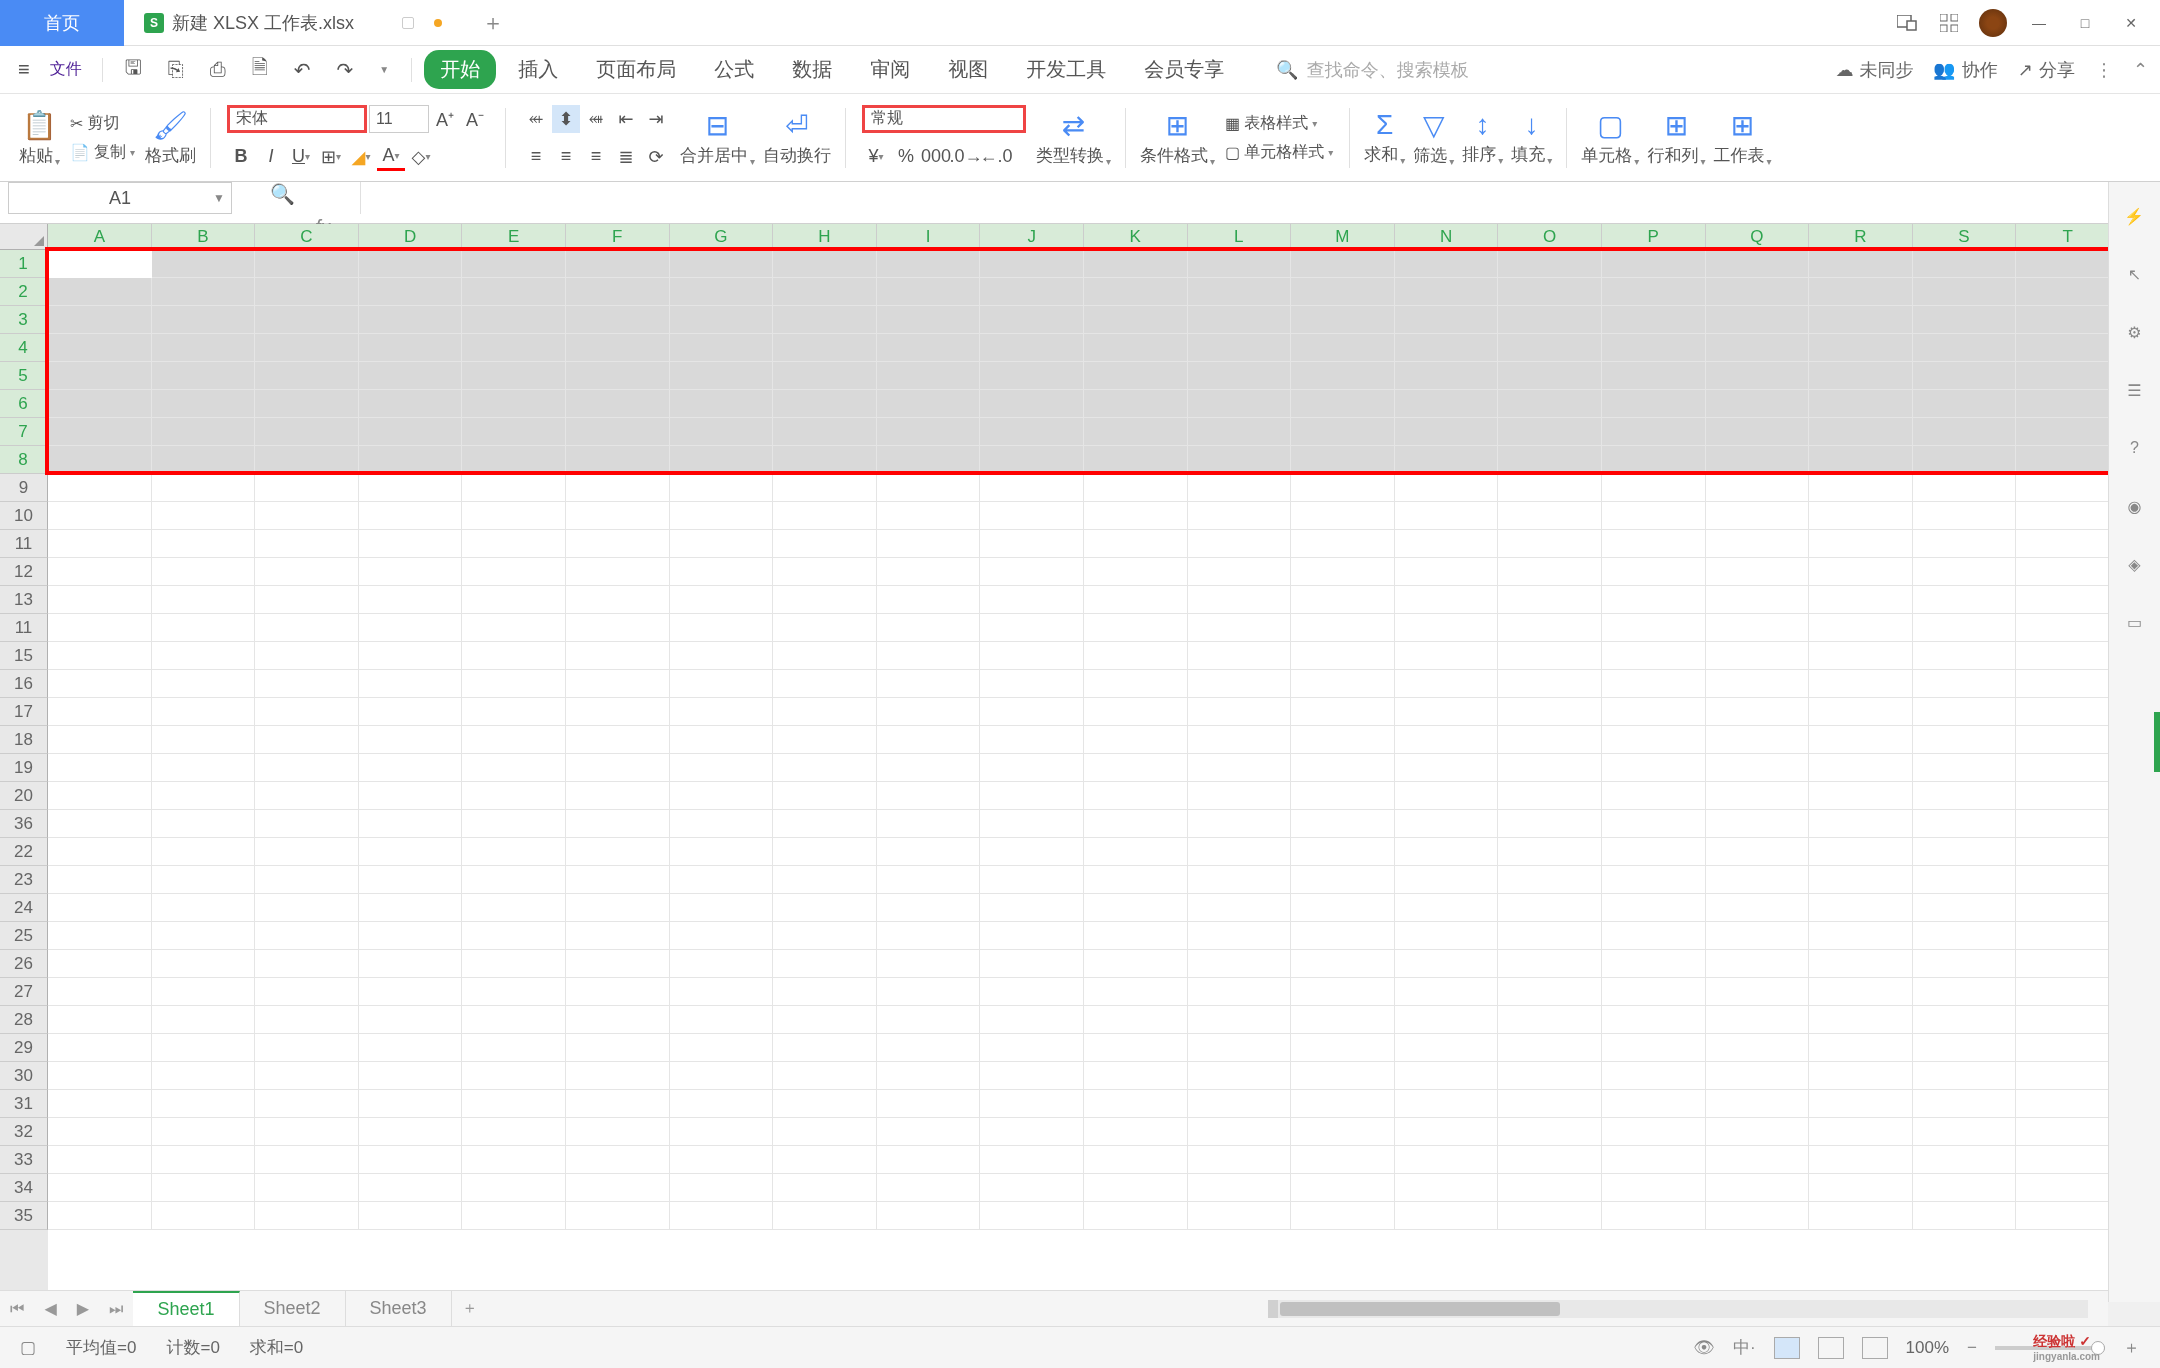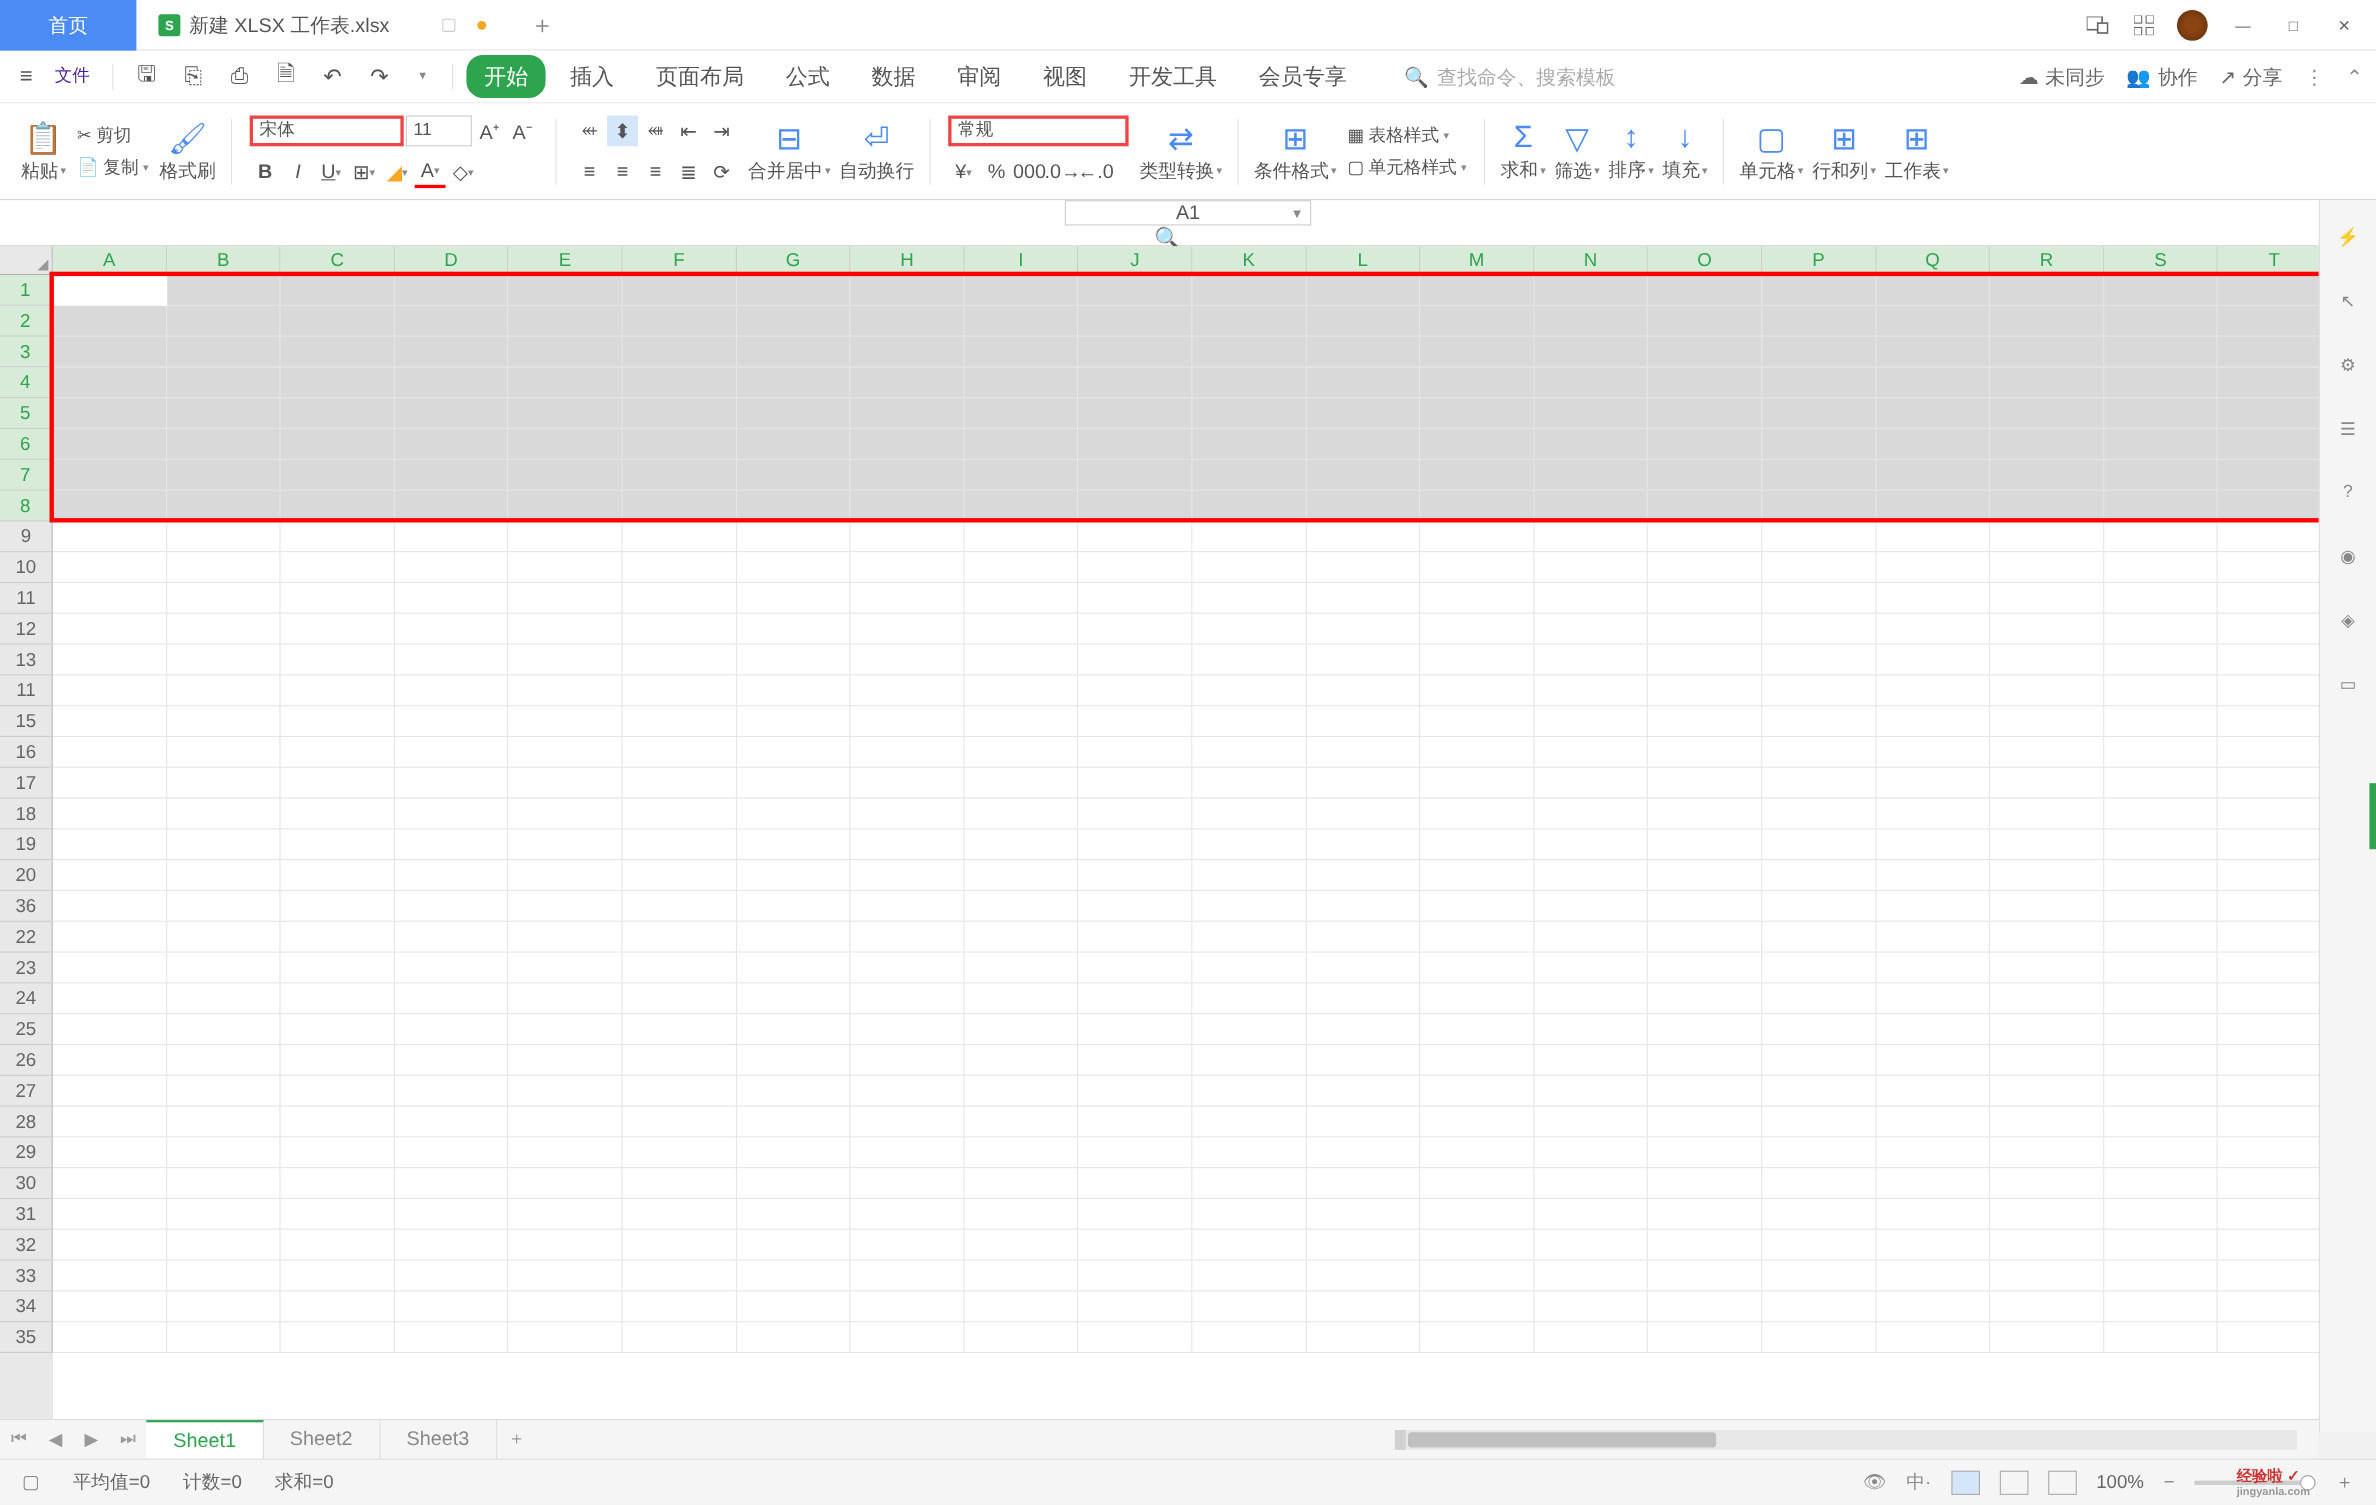--- a/index.html
+++ b/index.html
@@ -28,31 +28,31 @@
 .menu-tab.active { background: #2ea44f; color: #fff; }
 .search-box { margin-left: 30px; display: flex; align-items: center; color: #aaa; font-size: 18px; gap: 8px; }
 .menubar-right { margin-left: auto; display: flex; align-items: center; gap: 20px; color: #666; font-size: 18px; }
 .mbr-item { display: flex; align-items: center; gap: 6px; }
 
 
 .toolbar { height: 88px; background: #fff; display: flex; align-items: center; padding: 0 15px; border-bottom: 1px solid #d0d0d0; }
 .tb-group { display: flex; flex-direction: column; align-items: center; gap: 2px; padding: 0 4px; }
 .tb-col { display: flex; flex-direction: column; gap: 8px; padding: 0 6px; }
 .tb-big-icon { font-size: 28px; color: #4a8bf4; }
-.tb-label { font-size: 17px; color: #555; display: flex; align-items: center; gap: 2px; }
+.tb-label { font-size: 17px; color: #555; display: flex; align-items: flex-end; gap: 2px; }
 .tb-small { font-size: 16px; color: #555; display: flex; align-items: center; gap: 4px; }
 .tb-divider { width: 1px; height: 60px; background: #e0e0e0; margin: 0 10px; }
 .font-select { width: 140px; height: 28px; border: 3px solid #ef4444; font-size: 16px; padding: 0 6px; color: #555; background: #fff; }
 .size-select { width: 60px; height: 28px; border: 1px solid #ccc; font-size: 16px; padding: 0 6px; color: #555; background: #fff; }
 .fmt-btn { width: 28px; height: 28px; display: flex; align-items: center; justify-content: center; color: #555; font-size: 18px; }
 .fmt-row { display: flex; gap: 2px; align-items: center; }
 .dd-arrow { font-size: 10px; color: #888; }
 
 
-.formulabar { height: 42px; background: #fff; display: flex; align-items: center; border-bottom: 1px solid #d0d0d0; flex-direction: column; }
+.formulabar { height: 42px; background: #fff; display: flex; border-bottom: 1px solid #d0d0d0; }
 .namebox { width: 224px; height: 32px; border: 1px solid #ccc; margin: 0 8px; display: flex; align-items: center; justify-content: center; font-size: 18px; color: #555; background: #fff; position: relative; }
 .namebox .dd { position: absolute; right: 6px; font-size: 12px; color: #888; }
 .fb-icons { display: flex; gap: 20px; padding: 0 30px; color: #888; font-size: 20px; }
 .fx { font-style: italic; font-size: 20px; margin-top: 34px; }
 
 
 .grid-container { position: relative; height: 1072px; background: #d0d0d0; display: flex; }
 .corner { position: absolute; left: 0; top: 0; width: 48px; height: 26px; background: #e8e8e8; border-right: 1px solid #b0b0b0; border-bottom: 1px solid #b0b0b0; }
 .corner::after { content: ""; position: absolute; right: 3px; bottom: 3px; width: 0; height: 0; border-left: 10px solid transparent; border-bottom: 10px solid #999; }
 .col-headers { position: absolute; left: 48px; top: 0; right: 40px; height: 26px; display: flex; background: #e8e8e8; }

